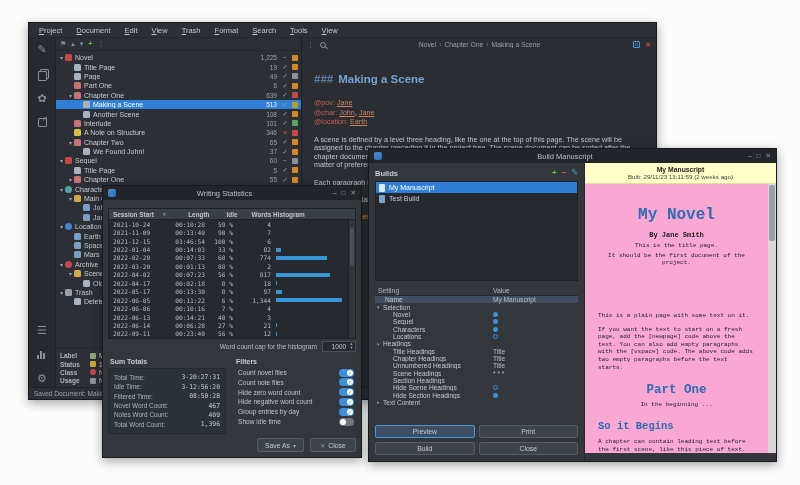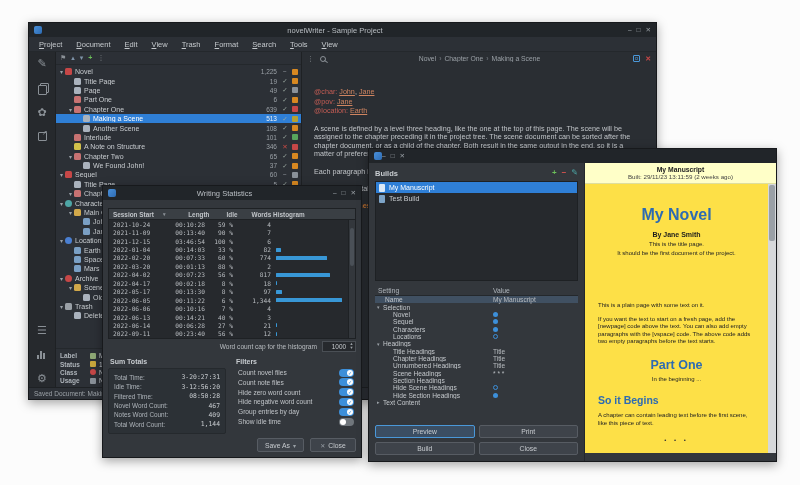--- a/index.html
+++ b/index.html
@@ -153,48 +153,39 @@
   .dotv.filled { background:#3d8fd9; } .dotv.open { border:1px solid #3d8fd9; }
   .build-btns { margin-top:auto; display:grid; grid-template-columns:1fr 1fr; gap:4px; padding-top:6px; }
   .bbtn { height:13px; background:#3e434a; border:1px solid #575c63; border-radius:2px; color:#c8ccd0; font-size:6.8px; display:flex; align-items:center; justify-content:center; }
   .bbtn.focused { background:#3b4e63; border-color:#4a98d9; }
 
   .build-right { flex:1; display:flex; flex-direction:column; min-width:0; background:#33373c; }
   .banner { background:#ffffc8; border-bottom:1px solid #dede9e; padding:3px 4px; text-align:center; flex:0 0 auto; }
   .banner .bt { font-size:6.8px; font-weight:bold; color:#222; }
   .banner .bs { font-size:6.2px; color:#444; }
   .page-wrap { flex:1; position:relative; padding:0 8px 8px 0; min-height:0; }
-  .page { background:#fde047; height:100%; overflow:hidden; padding:14px 13px 12px; color:#1c1c1c; }
+  .page { background:#f9a8d4; height:100%; overflow:hidden; padding:14px 13px 12px; color:#1c1c1c;font-family:Liberation Mono, monospace; }
   .pg-scroll { position:absolute; right:0; top:0; bottom:8px; width:8px; background:#d6d8da; }
   .pg-scroll::before { content:''; position:absolute; left:1px; right:1px; top:1px; height:56px; background:#9aa0a6; border-radius:2px; }
   .pv-title { text-align:center; font-size:16px; font-weight:bold; color:#2d6bb2; margin-top:8px; }
   .pv-by { text-align:center; font-size:7px; font-weight:bold; margin-top:7px; }
   .pv-cline { text-align:center; font-size:6px; margin-top:3px; color:#222; }
   .pv-gap { height:40px; }
   .pv-para { font-size:6px; line-height:7.6px; color:#222; margin-top:6px; }
   .pv-part { text-align:center; font-size:12.5px; font-weight:bold; color:#2d6bb2; margin-top:12px; }
   .pv-sub { text-align:center; font-size:6px; margin-top:4px; color:#222; }
   .pv-chap { font-size:10.5px; font-weight:bold; color:#2d6bb2; margin-top:12px; }
   .pv-sep { text-align:center; font-size:6px; letter-spacing:3px; margin-top:10px; color:#333; }
 </style>
 </head>
 <body>
 
 <div id="desktop">
 
   <div class="window" id="main-win">
-    <div class="titlebar">
-      <span class="app-icon"></span>
-      <span class="t-title">novelWriter - Sample Project</span>
-      <span class="winbtns">
-        <span>–</span>
-        <span>□</span>
-        <span>✕</span>
-      </span>
-    </div>
     <div class="menubar" id="menu-bar">
         <span class="menu-item">Project</span>
         <span class="menu-item">Document</span>
         <span class="menu-item">Edit</span>
         <span class="menu-item">View</span>
         <span class="menu-item">Trash</span>
         <span class="menu-item">Format</span>
         <span class="menu-item">Search</span>
         <span class="menu-item">Tools</span>
         <span class="menu-item">View</span>
@@ -445,23 +436,26 @@
             <span class="icon-kebab">⋮</span>
             <span class="icon-search"></span>
           </span>
           <span id="breadcrumb"><span>Novel</span><span class="sep">›</span><span>Chapter One</span><span class="sep">›</span><span>Making a Scene</span></span>
           <span class="ed-btns">
             <span class="icon-expand"></span>
             <span class="icon-closedoc">✕</span>
           </span>
         </div>
         <div class="doc">
+          <div class="doc-h3">
+            <span class="hash">###</span><span class="htext">Making a Scene</span>
+          </div>
           <div id="meta-lines">
+              <div class="meta-line"><span class="meta-key">@pov: </span><span class="meta-val">Jane</span></div>
               <div class="meta-line"><span class="meta-key">@char: </span><span class="meta-val">John</span><span class="meta-comma">, </span><span class="meta-val">Jane</span></div>
-              <div class="meta-line"><span class="meta-key">@pov: </span><span class="meta-val">Jane</span></div>
               <div class="meta-line"><span class="meta-key">@location: </span><span class="meta-val">Earth</span></div>
             </div>
           <div class="doc-para">A scene is defined by a level three heading, like the one at the top of this page. The scene will be assigned to the chapter preceding it in the project tree. The scene document can be sorted after the chapter document, or as a child of the chapter. Both result in the same output in the end, so it is a matter of preference.</div>
           <div id="partial-lines">
               <div class="doc-partial">Each paragraph in the scene i</div>
               <div class="doc-partial">like **bold**, _italic_ and **_</div>
               <div class="doc-partial code">support for _nested_ empha</div>
             </div>
         </div>
       </div>
@@ -615,21 +609,21 @@
               <div class="sumrow">
                 <span class="sl">Novel Word Count:</span>
                 <span class="sv">467</span>
               </div>
               <div class="sumrow">
                 <span class="sl">Notes Word Count:</span>
                 <span class="sv">409</span>
               </div>
               <div class="sumrow">
                 <span class="sl">Total Word Count:</span>
-                <span class="sv">1,144</span>
+                <span class="sv">1,396</span>
               </div>
             </div>
         </div>
         <div class="filters-box">
           <div class="sec-title">Filters</div>
           <div id="filter-rows">
               <div class="frow">
                 <span class="fl">Count novel files</span>
                 <span class="tgl on">
                   <span class="knob">✓</span>
@@ -677,20 +671,21 @@
             <span class="bx">✕</span>
             <span>Close</span>
           </button>
       </div>
     </div>
   </div>
 
   <div class="window" id="build-win">
     <div class="titlebar">
       <span class="app-icon"></span>
+      <span class="t-title">Build Manuscript</span>
       <span class="winbtns">
         <span>–</span>
         <span>□</span>
         <span>✕</span>
       </span>
     </div>
     <div class="build-body">
       <div class="build-left">
         <div class="builds-head">
           <span class="bh-label">Builds</span>

